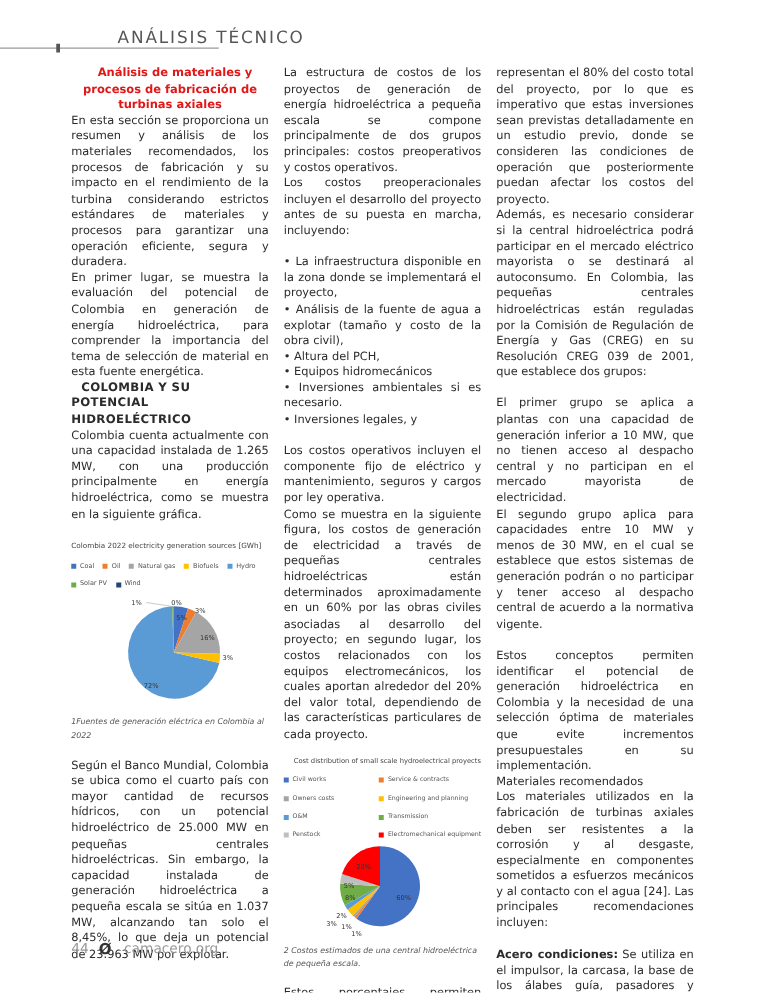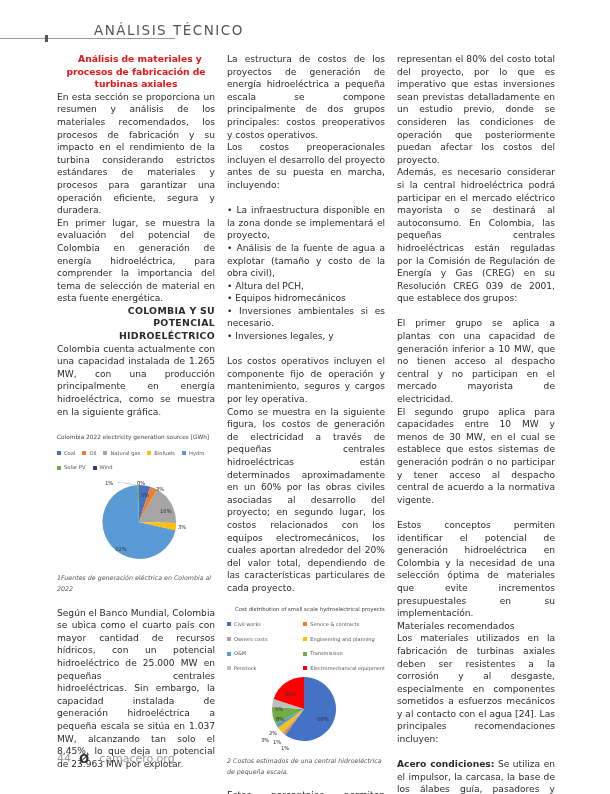--- a/index.html
+++ b/index.html
@@ -8,21 +8,21 @@
   .header-line { position: absolute; left: 0; top: 38px; width: 175px; height: 1px; background: #9a9a9a; }
   .header-tick { position: absolute; left: 45px; top: 35px; width: 3px; height: 7px; background: #555; }
   .section-title { position: absolute; left: 58px; top: 22px; font-size: 13.5px; letter-spacing: 1.5px; color: #555; font-family: "DejaVu Sans", sans-serif; margin-left: 36px; }
   .col { position: absolute; top: 53px; width: 158px; font-size: 9.1px; line-height: 12.6px; text-align: justify; color: #2b2b2b; font-family: "DejaVu Sans", sans-serif; }
   .col1 { left: 57px; }
   .col2 { left: 227px; }
   .col3 { left: 397px; }
   .col p { margin: 0; }
   .gap { height: 12.6px; }
   .red-heading { color: #e01818; font-weight: bold; font-size: 9.2px; line-height: 12.6px; text-indent: 8px; text-align: center; }
-  .section-sub { font-weight: bold; font-size: 9.4px; letter-spacing: 0.3px; line-height: 12.6px; text-indent: 8px; margin-top: 13px; text-align: right; }
+  .section-sub { font-weight: bold; font-size: 9.4px; letter-spacing: 0.3px; line-height: 12.6px; text-indent: 8px; margin-top: 13px; text-align: left; }
   .caption { font-style: italic; font-size: 6.3px; line-height: 11px; color: #555; text-align: left; }
   .chart-box { position: relative; width: 158px; }
   .chart-title { font-size: 5.8px; color: #444; text-align: left; white-space: nowrap; }
   .legend { display: flex; flex-wrap: wrap; font-size: 5.2px; color: #555; margin-top: 3px; }
   .legend .li { display: flex; align-items: center; margin-right: 7px; margin-bottom: 2px; white-space: nowrap; }
   .legend .sw { width: 4px; height: 4px; margin-right: 3px; display: inline-block; }
   .legend2 { display: grid; grid-template-columns: 1fr 1fr; font-size: 5px; color: #555; margin-top: 3px; row-gap: 2px; }
   .legend2 .li { display: flex; align-items: center; white-space: nowrap; }
   .legend2 .sw { width: 4px; height: 4px; margin-right: 3px; display: inline-block; }
   .pie-label { position: absolute; font-size: 5.3px; color: #333; }
@@ -114,21 +114,21 @@
   <p>La estructura de costos de los proyectos de generación de energía hidroeléctrica a pequeña escala se compone principalmente de dos grupos principales: costos preoperativos y costos operativos.</p>
   <p>Los costos preoperacionales incluyen el desarrollo del proyecto antes de su puesta en marcha, incluyendo:</p>
   <div class="gap"></div>
   <p>• La infraestructura disponible en la zona donde se implementará el proyecto,</p>
   <p>• Análisis de la fuente de agua a explotar (tamaño y costo de la obra civil),</p>
   <p>• Altura del PCH,</p>
   <p>• Equipos hidromecánicos</p>
   <p>• Inversiones ambientales si es necesario.</p>
   <p>• Inversiones legales, y</p>
   <div class="gap"></div>
-  <p>Los costos operativos incluyen el componente fijo de operación y mantenimiento, seguros y cargos por ley operativa.</p>
+  <p>Los costos operativos incluyen el componente fijo de eléctrico y mantenimiento, seguros y cargos por ley operativa.</p>
   <p>Como se muestra en la siguiente figura, los costos de generación de electricidad a través de pequeñas centrales hidroeléctricas están determinados aproximadamente en un 60% por las obras civiles asociadas al desarrollo del proyecto; en segundo lugar, los costos relacionados con los equipos electromecánicos, los cuales aportan alrededor del 20% del valor total, dependiendo de las características particulares de cada proyecto.</p>
 
   <div class="chart-box" style="margin-top:8px;">
     <div class="chart-title" style="font-size:5.4px; padding-left:8px;">Cost distribution of small scale hydroelectrical proyects</div>
     <div class="legend2">
       <span class="li">
           <span class="sw" style="background:#4472c4"></span>
           <span>Civil works</span>
         </span>
       <span class="li">

